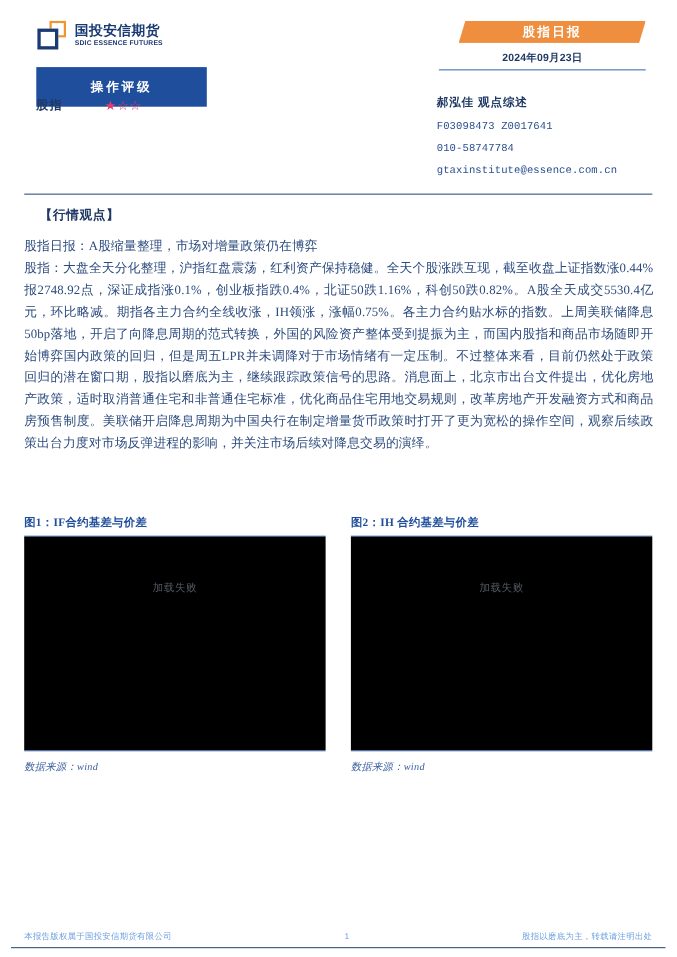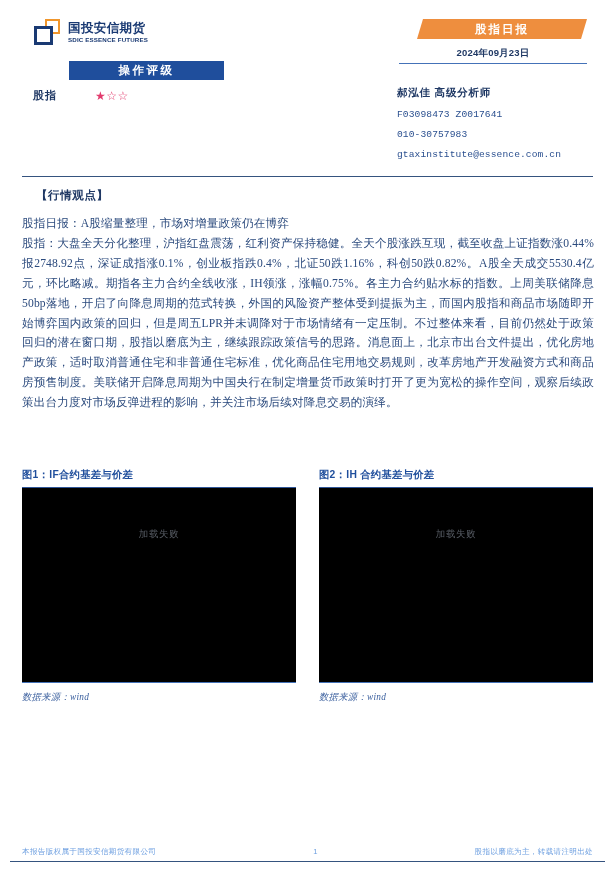--- a/index.html
+++ b/index.html
@@ -84,26 +84,25 @@
     letter-spacing: 0.15px;
     line-height: 8px;
     margin-top: 1px;
   }
 
   .rating-bar {
     position: absolute;
     left: 33px;
     top: 61px;
     width: 155px;
-    height: 19px;
+    height: 36px;
     background: #1f4e9c;
     display: flex;
     align-items: center;
     justify-content: center;
-    margin-left: 36px;
   }
   .rating-bar span {
     font-family: "Liberation Sans", sans-serif;
     font-size: 11.5px;
     font-weight: bold;
     color: #ffffff;
     letter-spacing: 2.5px;
   }
 
   .rating-row {
@@ -240,21 +239,21 @@
     top: 468px;
     width: 571px;
     display: flex;
     justify-content: space-between;
   }
   .fig {
     width: 274px;
     position: relative;
   }
   .fig-title {
-    font-family: Liberation Sans, sans-serif;
+    font-family: Liberation Serif, serif;
     font-size: 10.3px;
     font-weight: bold;
     color: #1f4e9c;
     letter-spacing: 0.3px;
     padding-bottom: 5px;
   }
   .fig-rule-top {
     height: 1.2px;
     background: #2f5597;
     width: 100%;
@@ -344,23 +343,23 @@
     <div class="daily-banner">
       <div class="shape"></div>
       <div class="label">股指日报</div>
     </div>
 
     <div class="date-line">
       <span>2024年09月23日</span>
     </div>
 
     <div class="analyst">
-      <div class="name">郝泓佳 高级分析师</div>
+      <div class="name">郝泓佳 观点综述</div>
       <div class="meta">F03098473 Z0017641</div>
-      <div class="meta">010-30757983</div>
+      <div class="meta">010-58747784</div>
       <div class="meta">gtaxinstitute@essence.com.cn</div>
     </div>
 
     <div class="header-rule"></div>
   </div>
 
   <div class="section-title">【行情观点】</div>
 
   <div class="body-text">
     <p>股指日报：A股缩量整理，市场对增量政策仍在博弈</p>

